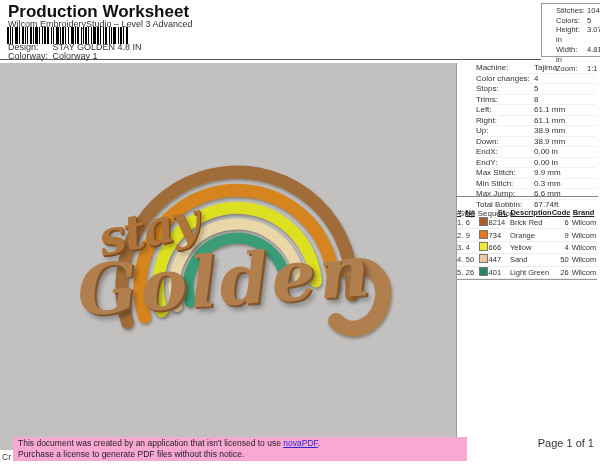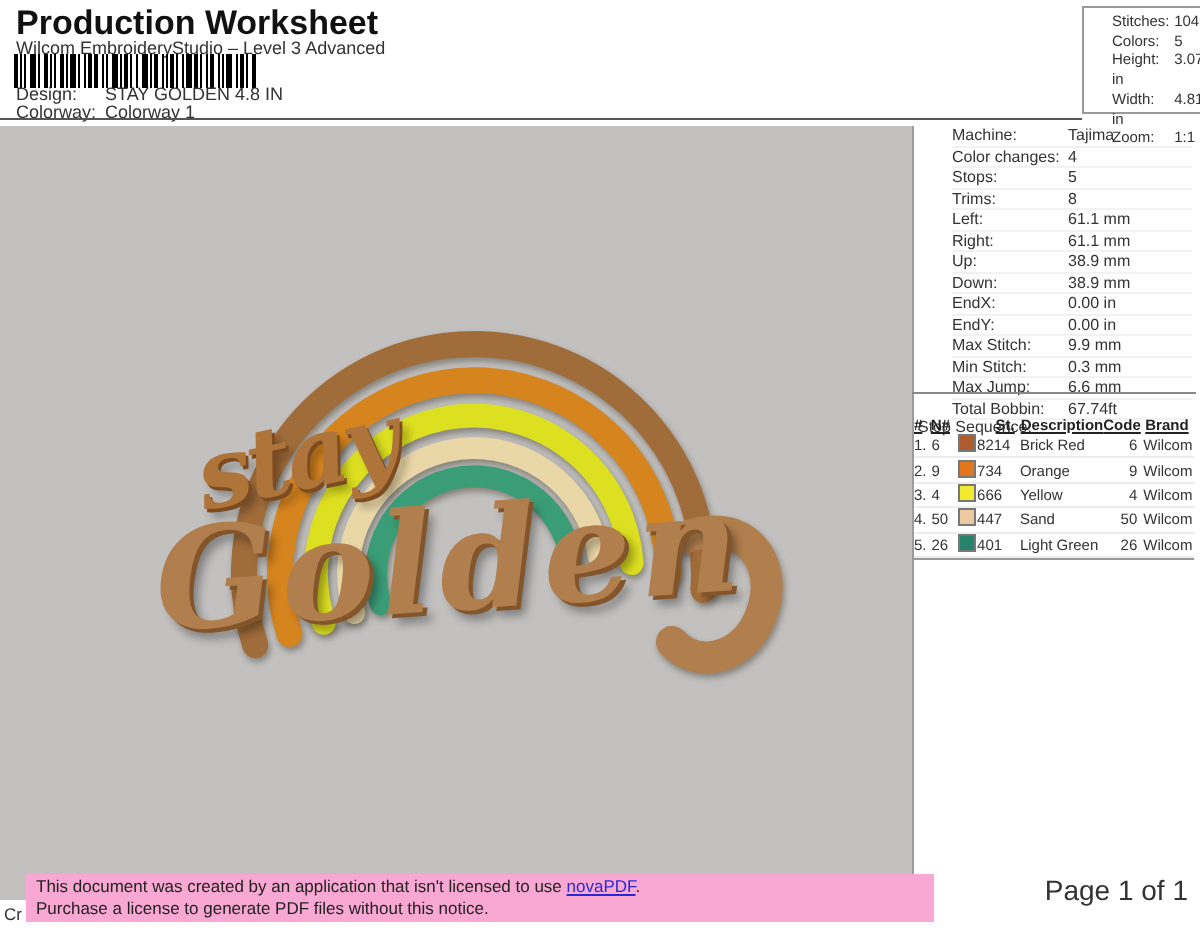--- a/index.html
+++ b/index.html
@@ -58,21 +58,21 @@
   .c-desc{width:49px;}
   .c-code{width:18px;text-align:right;margin-right:3px;}
   .c-brand{width:29px;}
 
   
   .notice{position:absolute;left:13px;top:437px;width:444px;height:22px;background:#f9a8d4;
           padding:1px 5px;font-size:8.5px;line-height:11px;color:#222;z-index:5;}
   .notice a{color:#2a2ad4;text-decoration:underline;cursor:pointer;}
   .footer-cr{position:absolute;left:2px;top:452px;font-size:8.5px;color:#333;}
   .footer-printed{position:absolute;left:352px;top:452px;font-size:8.5px;color:#333;}
-  .footer-page{position:absolute;right:6px;top:437px;font-size:14px;color:#333;}
+  .footer-page{position:absolute;right:6px;top:437px;font-size:11px;color:#333;}
 </style>
 </head>
 <body>
 
 <div class="page">
 
   <div class="title">Production Worksheet</div>
   <div class="subtitle">Wilcom EmbroideryStudio – Level 3 Advanced</div>
   <svg class="barcode" id="barcode" width="132" height="17">
       <rect x="0" y="0" width="2" height="17" fill="#000"></rect>

